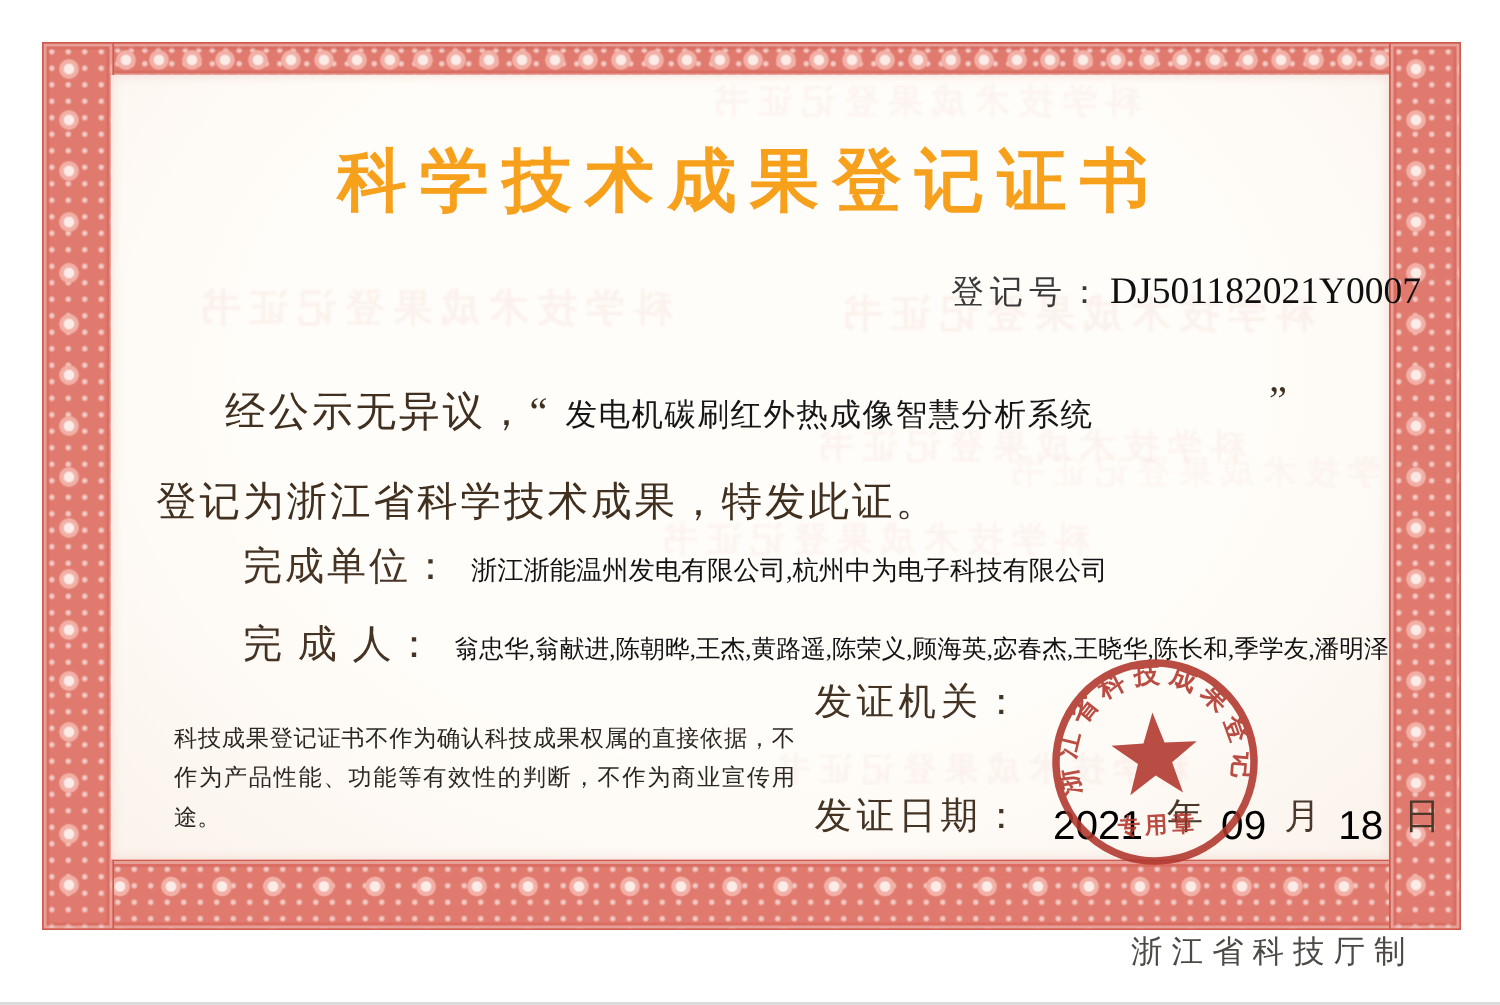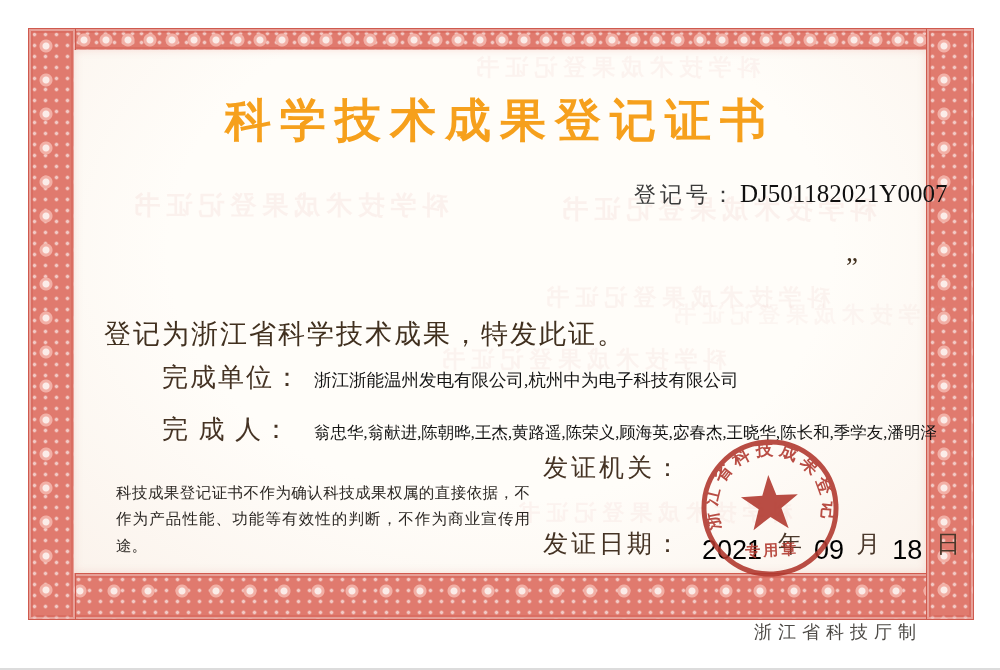--- a/index.html
+++ b/index.html
@@ -62,37 +62,37 @@
   .line1 .project{font-size:21px;color:#161616;margin-left:10px;letter-spacing:1px;}
   .close-quote{position:absolute;left:846px;top:252px;font-size:27px;color:#41301f;z-index:2;}
   .line2{
     position:absolute;left:104px;top:316px;font-size:27px;color:#41301f;letter-spacing:2px;z-index:2;
   }
   .field-row{position:absolute;display:flex;align-items:baseline;z-index:2;}
   .row-unit{left:162px;top:360px;}
   .row-persons{left:162px;top:412px;}
   .field-row .lbl{font-size:26px;color:#453324;letter-spacing:2px;}
   .row-unit .val{font-size:17.5px;color:#131313;margin-left:12px;}
-  .row-persons .val{font-size:16.5px;color:#131313;margin-left:23px;}
+  .row-persons .val{font-size:16.5px;color:#131313;margin-left:12px;}
   .authority{position:absolute;left:543px;top:451px;font-size:25px;color:#453324;letter-spacing:3px;z-index:2;}
   .date-row{position:absolute;left:543px;top:527px;display:flex;align-items:baseline;z-index:2;}
   .date-row .lbl{font-size:25px;color:#453324;letter-spacing:3px;}
   .date-row .num{
     font-family:"Liberation Sans","DejaVu Sans",sans-serif;
     font-size:27px;color:#000;position:relative;top:7px;
   }
   .date-row .unit{font-size:24px;color:#4a382b;}
   .dr-y{margin-left:19px;} .dr-yu{margin-left:16px;} .dr-m{margin-left:12px;}
   .dr-mu{margin-left:12px;} .dr-d{margin-left:12px;} .dr-du{margin-left:14px;}
   .disclaimer{
     position:absolute;left:116px;top:480px;width:414px;
     font-size:15.5px;line-height:1.7;color:#2b2723;text-align:justify;z-index:2;
   }
   .footer{
-    position:absolute;left:754px;top:620px;font-size:18px;color:#4d4a46;letter-spacing:6px;z-index:2;
+    position:absolute;left:754px;top:620px;font-size:21px;color:#4d4a46;letter-spacing:6px;z-index:2;
   }
   
   .seal{
     position:absolute;left:684px;top:422px;width:172px;height:172px;
     z-index:3;opacity:.88;transform:rotate(-3deg);pointer-events:none;
   }
   .scan-edge{position:absolute;left:0;bottom:0;width:1000px;height:2px;background:#c9c9c9;opacity:.65;}
 </style>
 </head>
 <body>
@@ -113,20 +113,24 @@
   <div class="ghost g6">科学技术成果登记证书</div>
   <div class="ghost g7">科学技术成果登记证书</div>
 
   <div class="title">科学技术成果登记证书</div>
 
   <div class="regno">
     <span class="lbl">登记号：</span>
     <span class="val">DJ501182021Y0007</span>
   </div>
 
+  <div class="line1">
+    <span class="prefix">经公示无异议，“</span>
+    <span class="project">发电机碳刷红外热成像智慧分析系统</span>
+  </div>
   <div class="close-quote">”</div>
   <div class="line2">登记为浙江省科学技术成果，特发此证。</div>
 
   <div class="field-row row-unit">
     <span class="lbl">完成单位：</span>
     <span class="val">浙江浙能温州发电有限公司,杭州中为电子科技有限公司</span>
   </div>
 
   <div class="field-row row-persons">
     <span class="lbl">完 成 人：</span>

